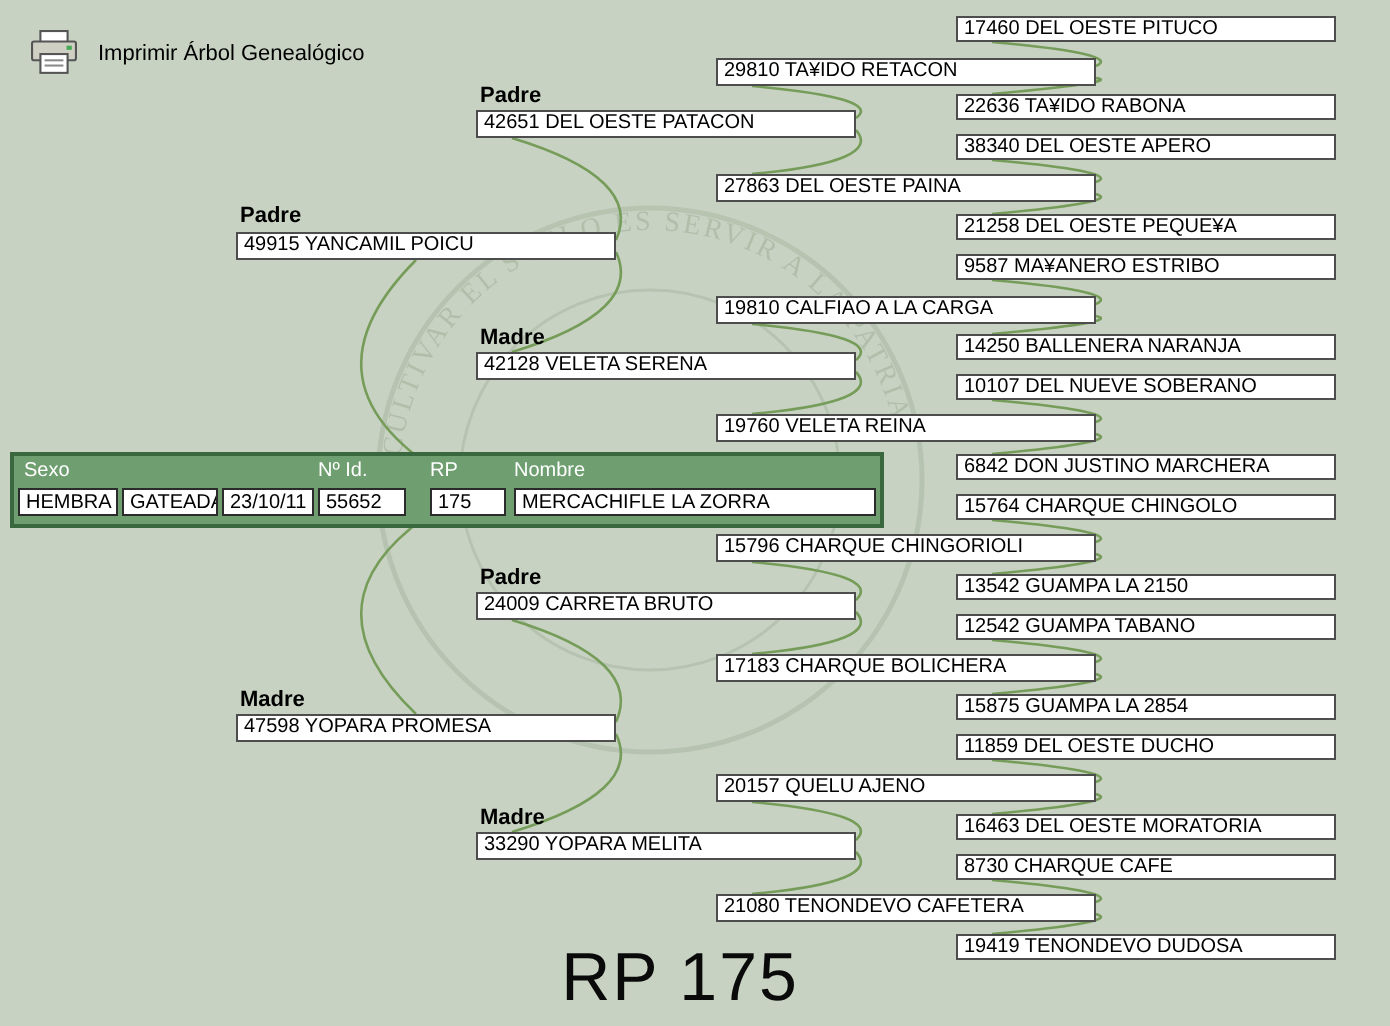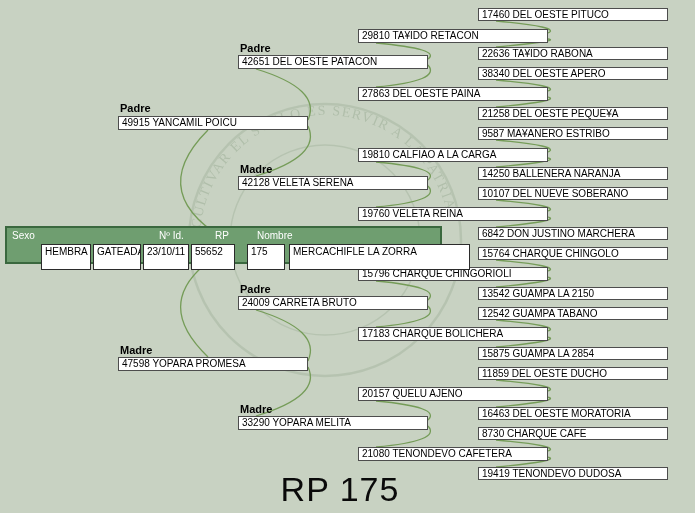--- a/index.html
+++ b/index.html
@@ -22,24 +22,24 @@
   }
   
   .subject{
     position:absolute;left:5px;top:226px;width:437px;height:38px;
     box-sizing:border-box;background:#6f9e70;border:2px solid #3a683e;
   }
   .shead{
     position:absolute;top:2px;font-size:10px;color:#ffffff;line-height:12px;white-space:nowrap;
   }
   .sval{
-    position:absolute;top:16px;height:26px;box-sizing:border-box;
+    position:absolute;top:16px;height:14px;box-sizing:border-box;
     background:#ffffff;border:1px solid #2b2b2b;
     font-size:10px;line-height:13px;color:#000;
-    padding:0 0 0 3px;white-space:nowrap;overflow:hidden;margin-left:32px;
+    padding:0 0 0 3px;white-space:nowrap;overflow:hidden;
   }
   .print-btn{
     position:absolute;left:8px;top:14px;display:flex;align-items:center;gap:9px;
     font-size:11px;color:#000;cursor:pointer;background:transparent;border:none;
   }
   .rp-big{
     position:absolute;left:225px;top:470px;width:230px;text-align:center;
     font-size:34px;color:#0a0a0a;letter-spacing:1px;
   }
 </style>
@@ -93,20 +93,31 @@
       <path d="M 548 277 Q 562 281 496 287"></path>
       <path d="M 548 331 Q 562 326 496 320"></path>
       <path d="M 548 337 Q 562 341 496 347"></path>
       <path d="M 548 391 Q 562 386 496 380"></path>
       <path d="M 548 397 Q 562 401 496 407"></path>
       <path d="M 548 451 Q 562 446 496 440"></path>
       <path d="M 548 457 Q 562 461 496 467"></path>
     </g>
   </svg>
 
+  <button class="print-btn">
+    <svg width="26" height="23" viewBox="0 0 24 22" aria-hidden="true">
+      <rect x="5.5" y="0.5" width="13" height="6" fill="#ffffff" stroke="#555555"></rect>
+      <rect x="1.5" y="5.5" width="21" height="9" rx="1" fill="#cfcfc4" stroke="#555555"></rect>
+      <rect x="18" y="7.5" width="2.5" height="2" fill="#44aa55"></rect>
+      <rect x="5.5" y="11.5" width="13" height="9" fill="#ffffff" stroke="#555555"></rect>
+      <line x1="7.5" y1="14.5" x2="16.5" y2="14.5" stroke="#8a8a8a"></line>
+      <line x1="7.5" y1="17" x2="16.5" y2="17" stroke="#8a8a8a"></line>
+    </svg>
+    <span>Imprimir Árbol Genealógico</span>
+  </button>
 
   <div class="plabel" style="left:120px;top:103px">Padre</div>
   <div class="pbox" style="left:118px;top:116px">49915 YANCAMIL POICU</div>
   <div class="plabel" style="left:120px;top:345px">Madre</div>
   <div class="pbox" style="left:118px;top:357px">47598 YOPARA PROMESA</div>
 
   <div class="plabel" style="left:240px;top:43px">Padre</div>
   <div class="pbox" style="left:238px;top:55px">42651 DEL OESTE PATACON</div>
   <div class="plabel" style="left:240px;top:164px">Madre</div>
   <div class="pbox" style="left:238px;top:176px">42128 VELETA SERENA</div>

